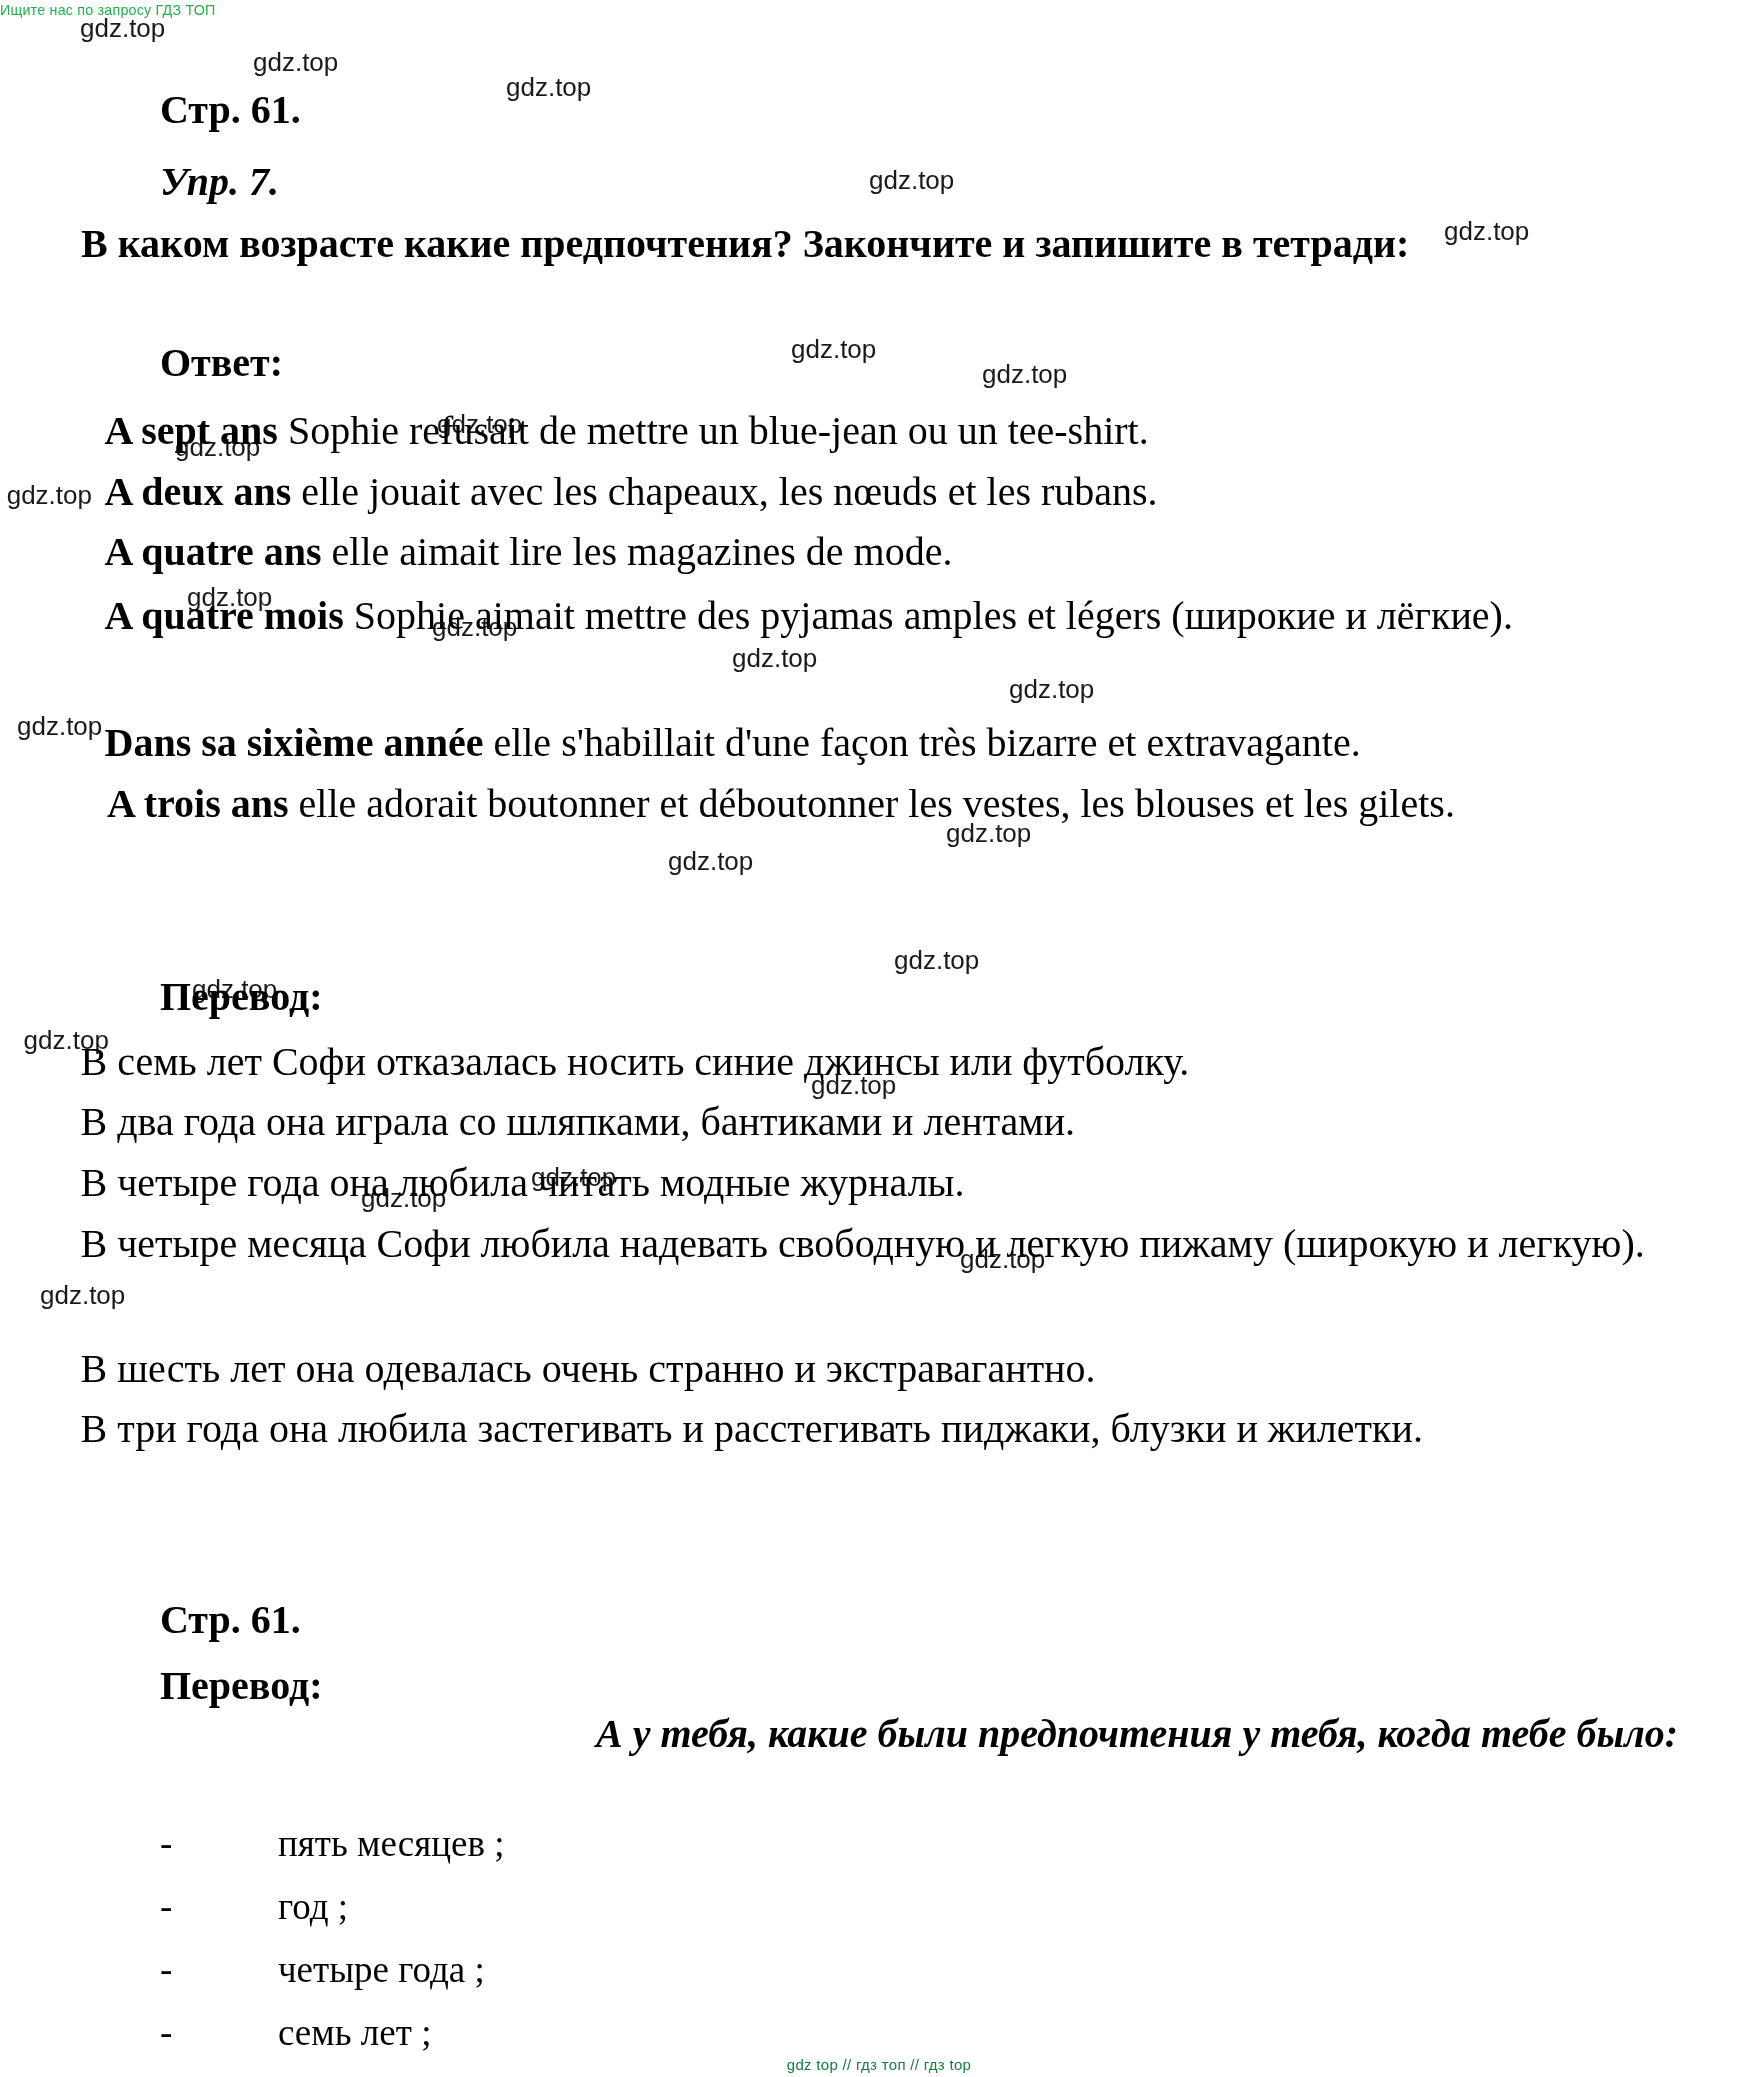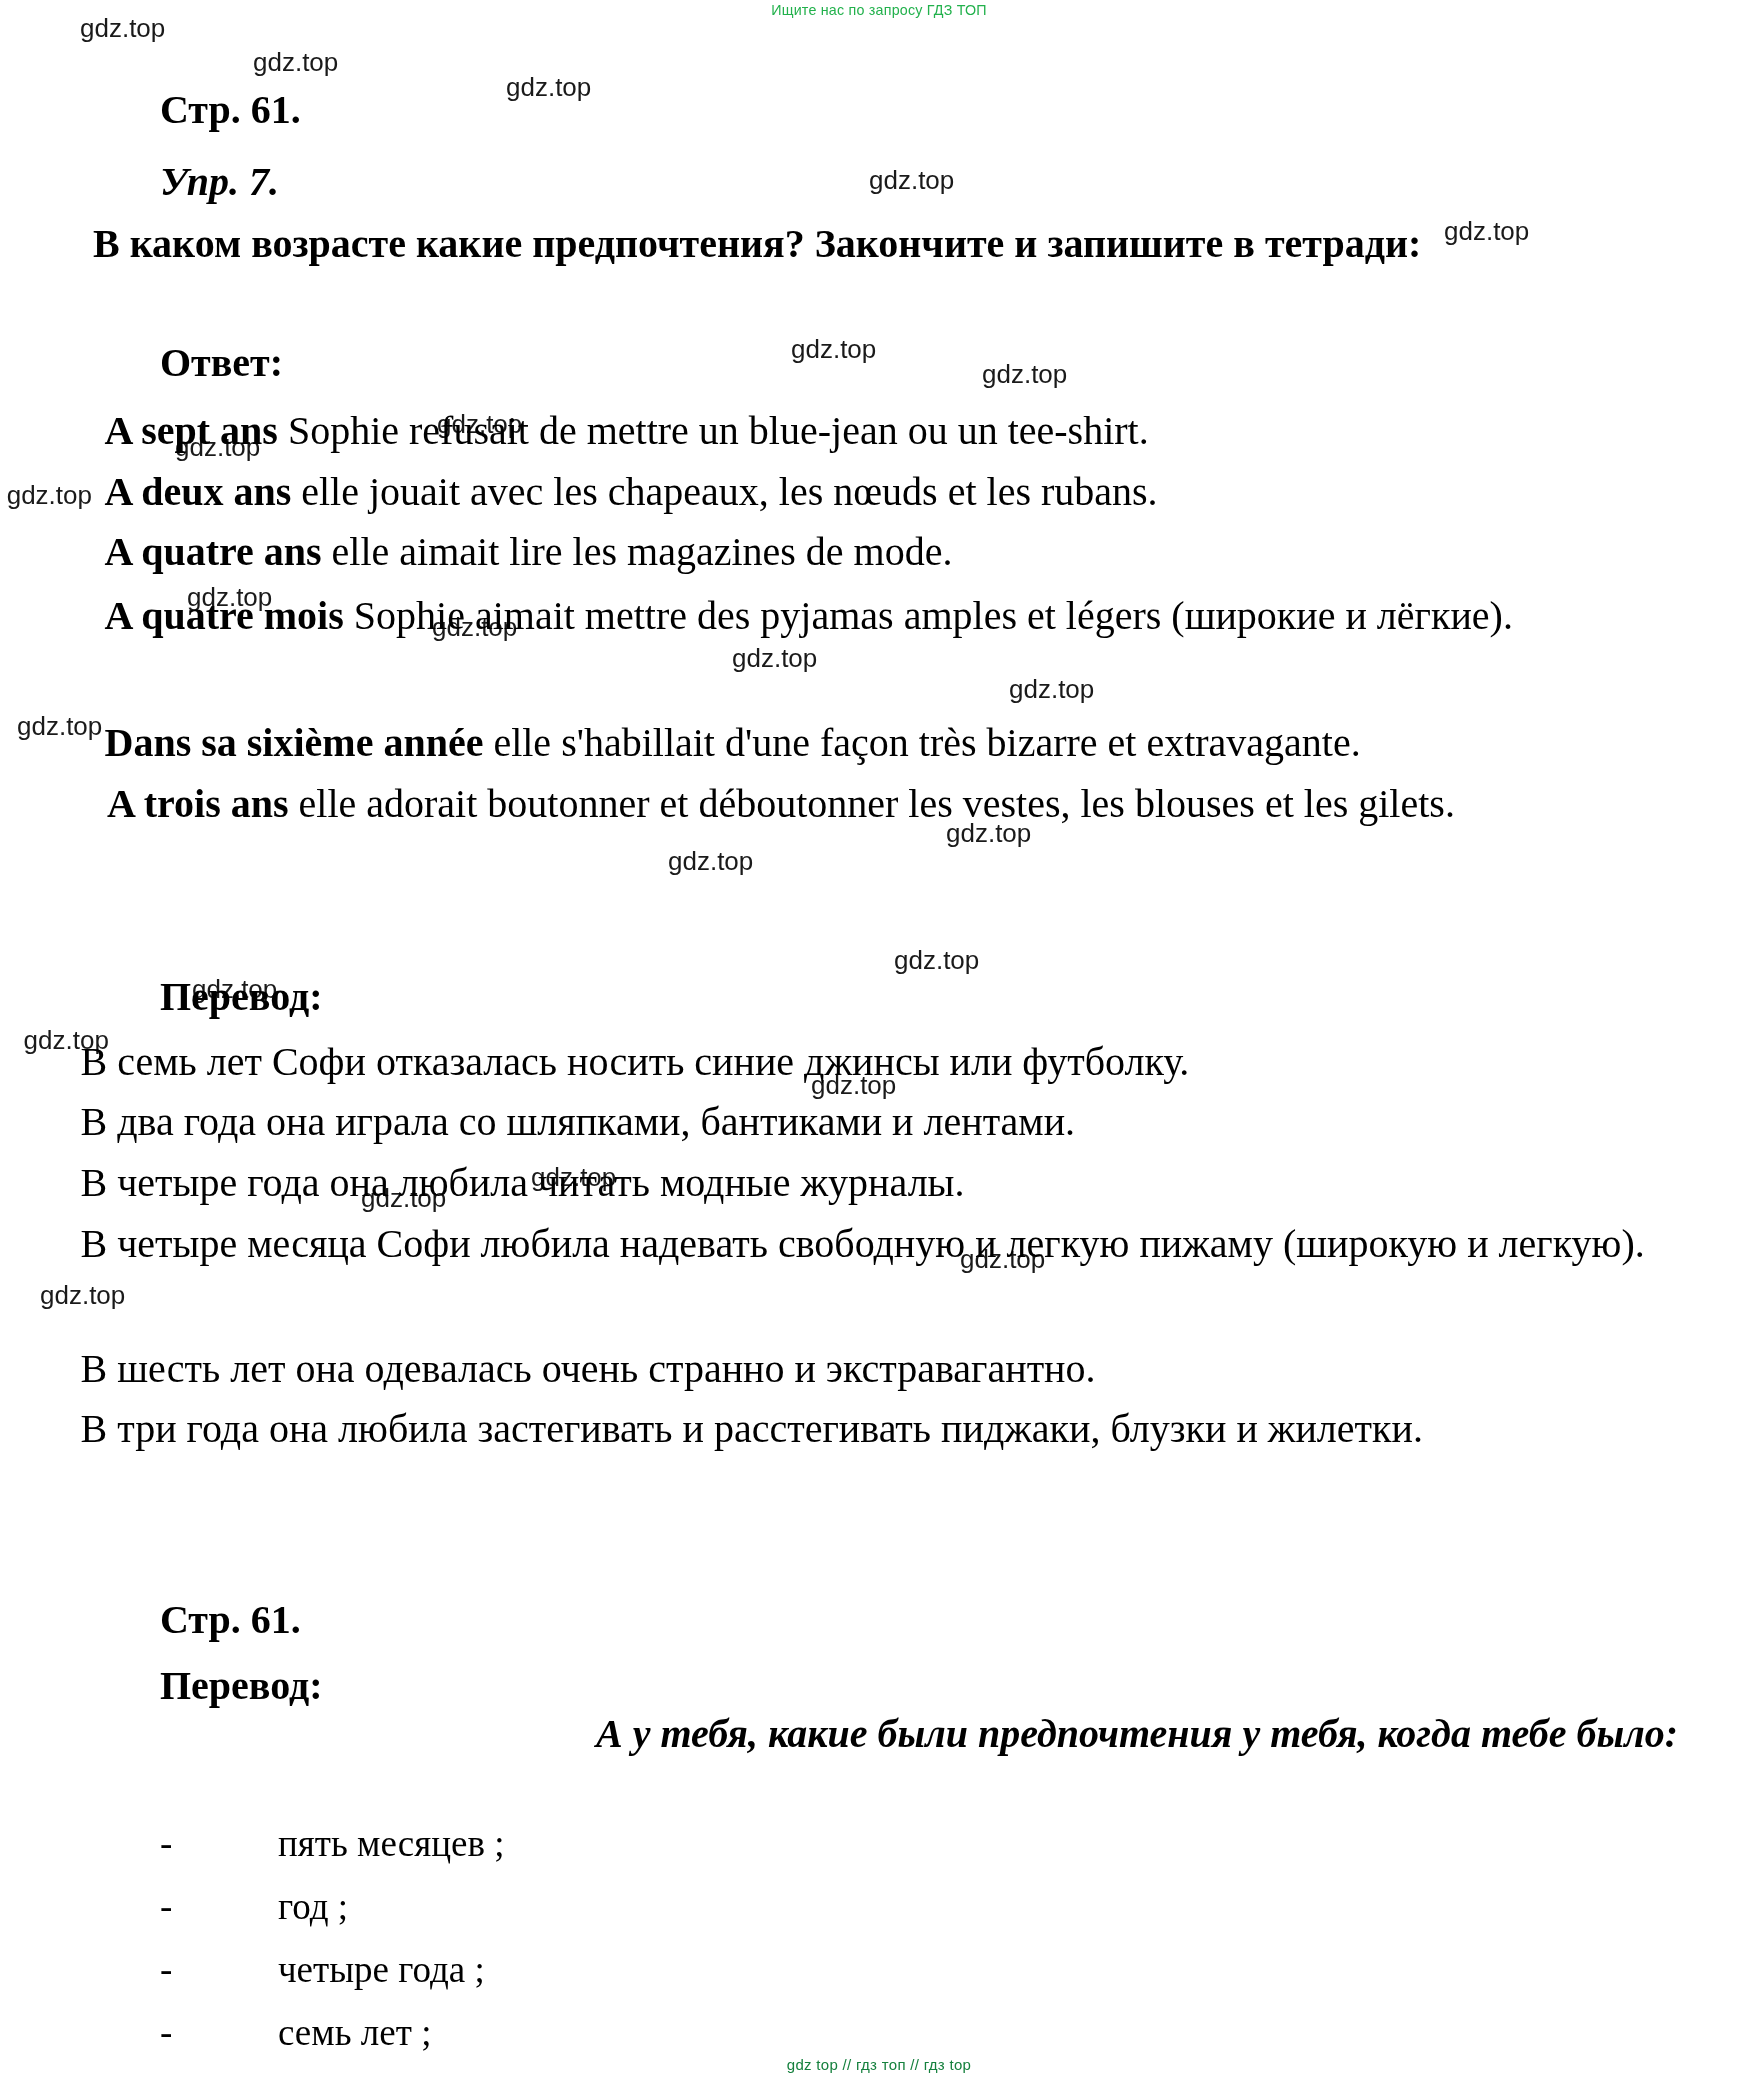--- a/index.html
+++ b/index.html
@@ -15,21 +15,21 @@
     font-family: "Liberation Serif", serif;
     color: #000000;
   }
 
   
   .promo-top {
     position: absolute;
     top: 1.7px;
     left: 0;
     width: 100%;
-    text-align: center;
+    text-align: left;
     font-family: "Liberation Sans", sans-serif;
     font-size: 14.3px;
     color: #22b14c;
     letter-spacing: 0.2px;
     white-space: nowrap;
   }
   .promo-bottom {
     position: absolute;
     bottom: 5px;
     left: 0;
@@ -124,21 +124,21 @@
     <div class="wm" style="left: 960px; top: 1246px;">gdz.top</div>
     <div class="wm" style="left: 40px; top: 1282px;">gdz.top</div>
   </div>
 
 <div class="doc">
 
   <div class="blk heading" style="left:160px; top:84px; width:337px;">Стр. 61.</div>
 
   <div class="blk heading" style="left:160px; top:156px; width:337px;font-style:italic;">Упр. 7.</div>
 
-  <div class="blk heading indent" style="left:42px; top:218px; width:1653px;">В каком возрасте какие предпочтения? Закончите и запишите в тетради:</div>
+  <div class="blk heading indent" style="left:30px; top:218px; width:1653px;">В каком возрасте какие предпочтения? Закончите и запишите в тетради:</div>
 
   <div class="blk heading" style="left:160px; top:337px; width:422px;">Ответ:</div>
 
   <div class="blk indent" style="left:29.5px; top:405px; width:1653px;">
     <b>A sept ans</b><span> Sophie refusait de mettre un blue-jean ou un tee-shirt.</span>
   </div>
 
   <div class="blk indent" style="left:29.5px; top:466px; width:1653px;">
     <b>A deux ans</b><span> elle jouait avec les chapeaux, les nœuds et les rubans.</span>
   </div>

